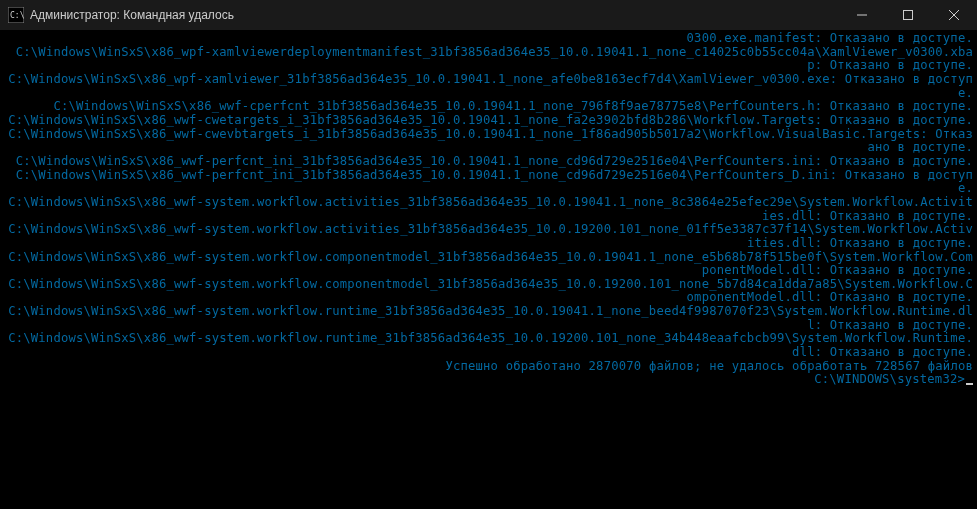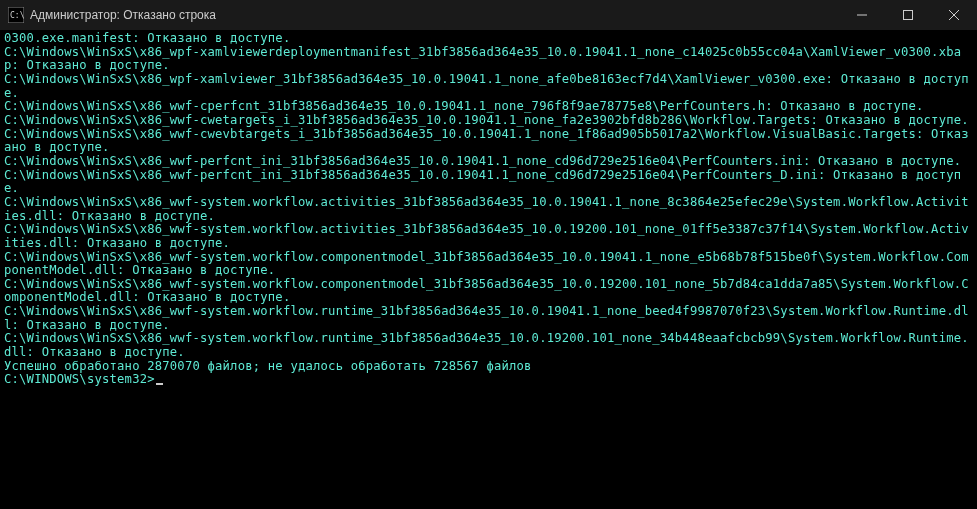--- a/index.html
+++ b/index.html
@@ -5,36 +5,36 @@
   * { margin: 0; padding: 0; box-sizing: border-box; }
   html, body { width: 977px; height: 509px; overflow: hidden; font-family: Consolas, monospace; }
   .window { width: 977px; height: 509px; background: #0c0c0c; display: flex; flex-direction: column; }
   .titlebar { height: 30px; background: #1a1a1a; display: flex; align-items: center; color: #cccccc; font-family: "Segoe UI", sans-serif; font-size: 12px; }
   .titlebar-icon { width: 16px; height: 16px; margin: 0 6px 0 8px; display: flex; align-items: center; justify-content: center; }
   .titlebar-icon svg { width: 16px; height: 16px; }
   .titlebar-title { flex: 1; white-space: nowrap; overflow: hidden; }
   .titlebar-controls { display: flex; height: 100%; }
   .titlebar-btn { width: 46px; height: 30px; display: flex; align-items: center; justify-content: center; color: #cccccc; }
   .titlebar-btn svg { width: 10px; height: 10px; }
-  .terminal { flex: 1; background: #000; color: #5eead4; font-size: 12.2px; line-height: 1.12; padding: 2px 4px; white-space: pre-wrap; word-break: break-all; overflow: hidden; letter-spacing: 0.2px; }
+  .terminal { flex: 1; background: #000; color: #0369a1; font-size: 12.2px; line-height: 1.12; padding: 2px 4px; white-space: pre-wrap; word-break: break-all; overflow: hidden; letter-spacing: 0.2px; text-align: right; }
   .line { display: block; }
   .cursor { display: inline-block; width: 7px; height: 2px; background: #cccccc; vertical-align: baseline; margin-left: 1px; position: relative; top: 2px; }
 </style>
 </head>
 <body>
 
 <div class="window">
   <div class="titlebar">
     <div class="titlebar-icon">
       <svg viewBox="0 0 16 16">
           <rect x="0" y="0" width="16" height="16" fill="#000" stroke="#888" stroke-width="1"></rect>
           <text x="2" y="11" font-size="8" fill="#ccc" font-family="monospace">C:\</text>
         </svg>
     </div>
-    <div class="titlebar-title">Администратор: Отказано строка</div>
+    <div class="titlebar-title">Администратор: Командная удалось</div>
     <div class="titlebar-controls">
       <div class="titlebar-btn">
         <svg viewBox="0 0 10 10">
             <line x1="0" y1="5" x2="10" y2="5" stroke="currentColor" stroke-width="1"></line>
           </svg>
       </div>
       <div class="titlebar-btn">
         <svg viewBox="0 0 10 10">
             <rect x="0.5" y="0.5" width="9" height="9" fill="none" stroke="currentColor" stroke-width="1"></rect>
           </svg>

